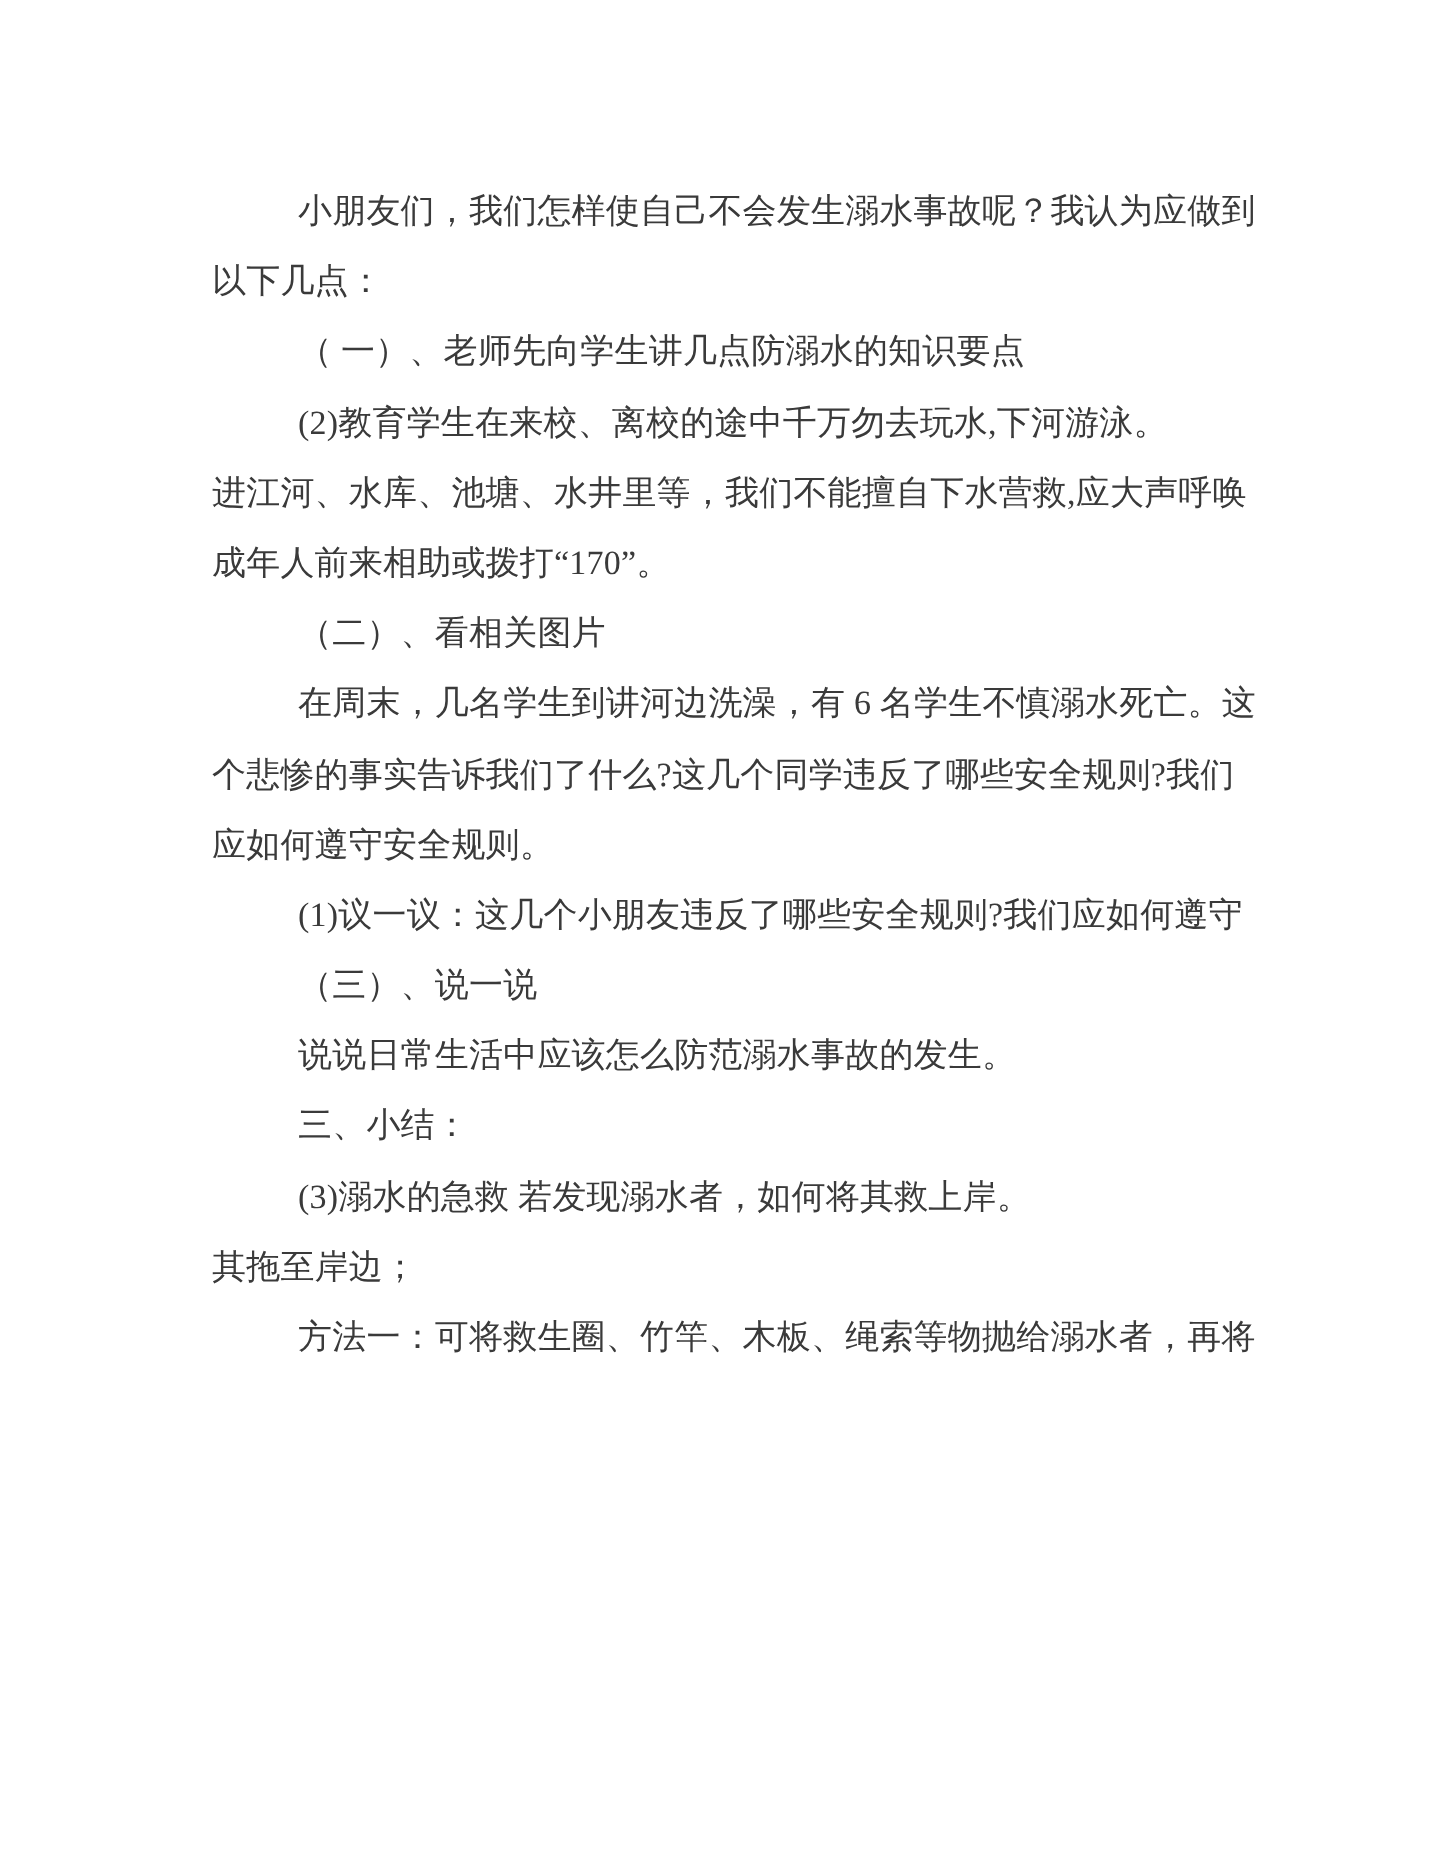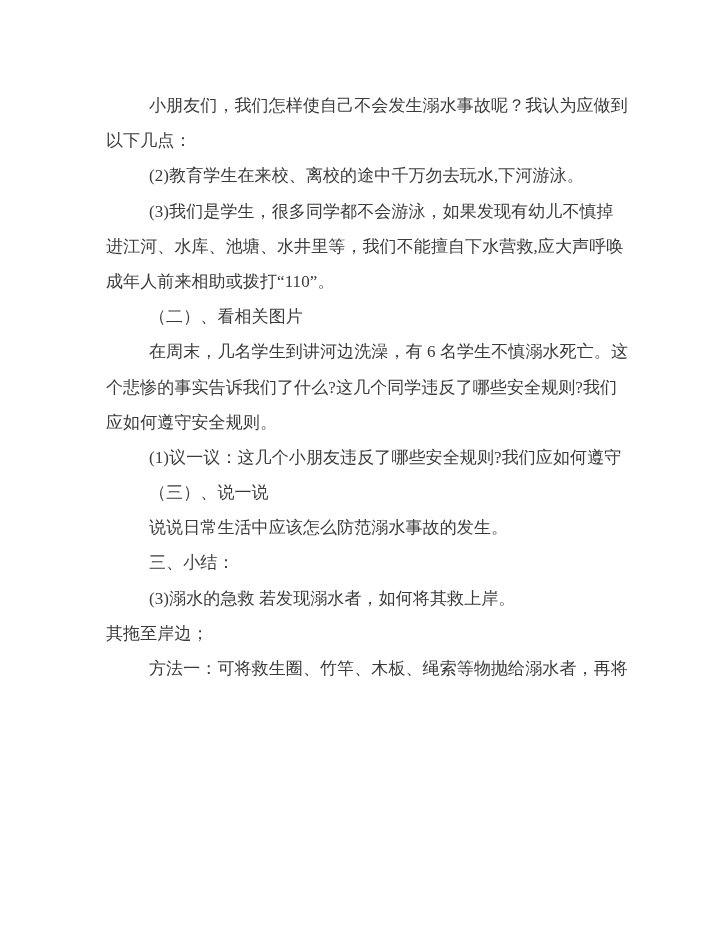--- a/index.html
+++ b/index.html
@@ -33,24 +33,24 @@
     padding-left: 43px;
   }
 </style>
 </head>
 <body>
 
 <div class="page">
   <div class="doc-body" id="doc-body" style="color: rgb(58, 58, 58);">
       <div class="line indent">小朋友们，我们怎样使自己不会发生溺水事故呢？我认为应做到</div>
       <div class="line">以下几点：</div>
+      <div class="line indent">（ 一）、老师先向学生讲几点防溺水的知识要点</div>
       <div class="line indent">(2)教育学生在来校、离校的途中千万勿去玩水,下河游泳。</div>
-      <div class="line indent">(3)我们是学生，很多同学都不会游泳，如果发现有幼儿不慎掉</div>
       <div class="line">进江河、水库、池塘、水井里等，我们不能擅自下水营救,应大声呼唤</div>
-      <div class="line">成年人前来相助或拨打“110”。</div>
+      <div class="line">成年人前来相助或拨打“170”。</div>
       <div class="line indent">（二）、看相关图片</div>
       <div class="line indent">在周末，几名学生到讲河边洗澡，有 6 名学生不慎溺水死亡。这</div>
       <div class="line">个悲惨的事实告诉我们了什么?这几个同学违反了哪些安全规则?我们</div>
       <div class="line">应如何遵守安全规则。</div>
       <div class="line indent">(1)议一议：这几个小朋友违反了哪些安全规则?我们应如何遵守</div>
       <div class="line indent">（三）、说一说</div>
       <div class="line indent">说说日常生活中应该怎么防范溺水事故的发生。</div>
       <div class="line indent">三、小结：</div>
       <div class="line indent">(3)溺水的急救 若发现溺水者，如何将其救上岸。</div>
       <div class="line">其拖至岸边；</div>

